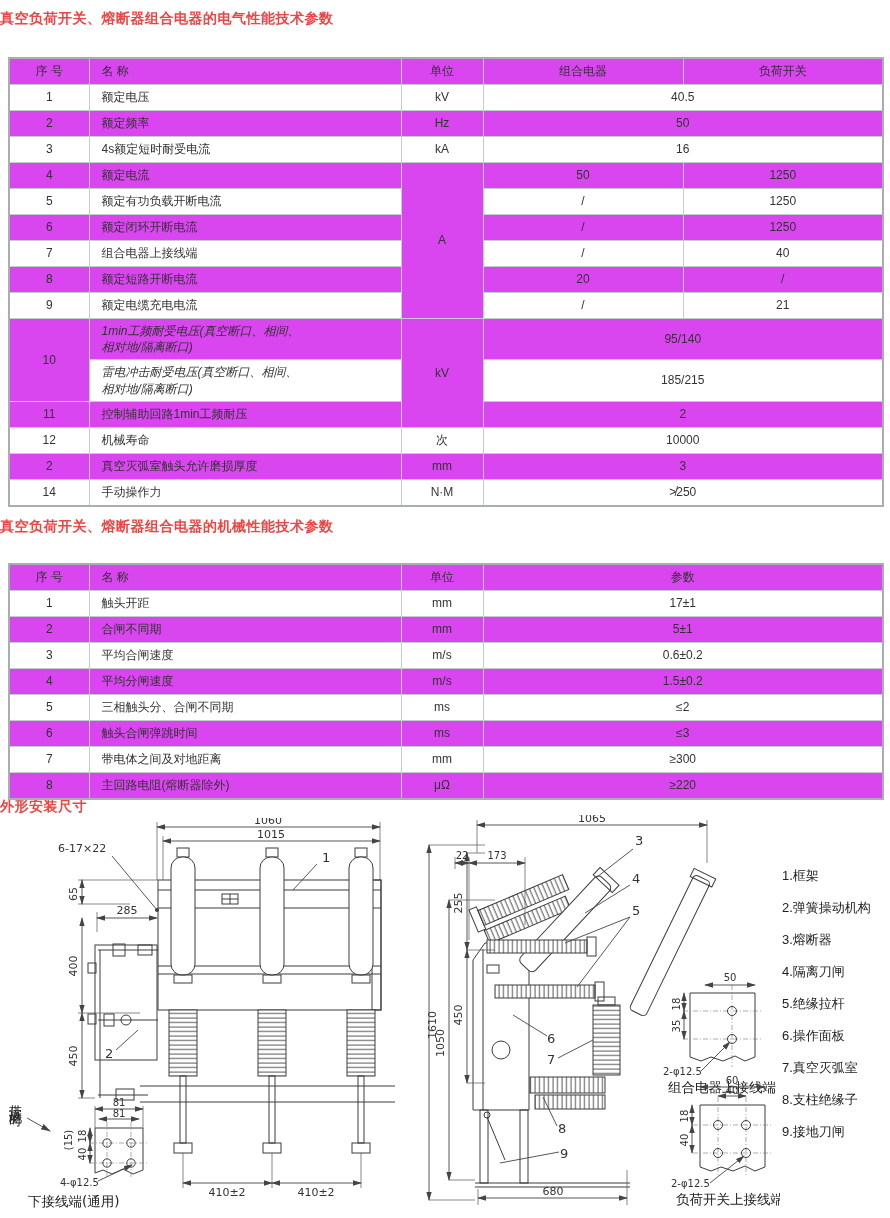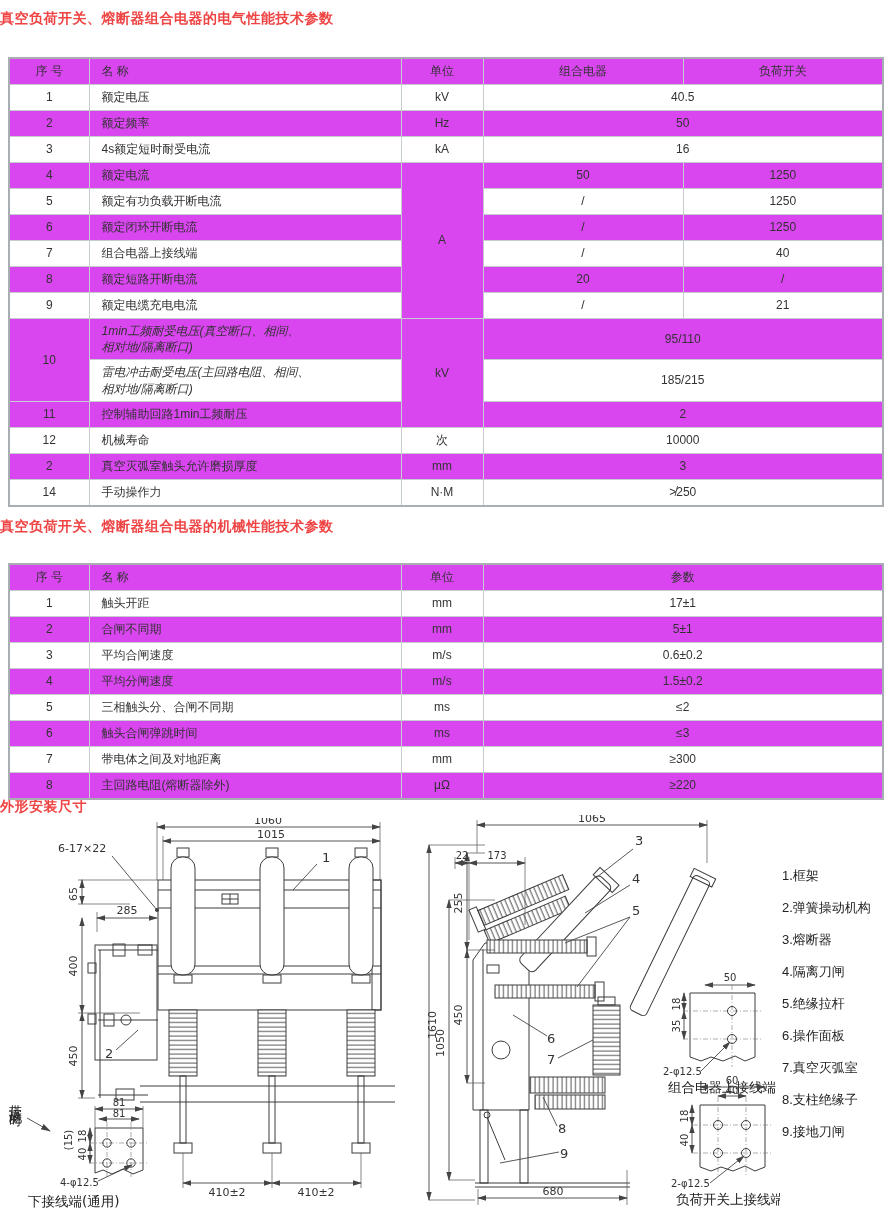--- a/index.html
+++ b/index.html
@@ -100,24 +100,24 @@
     <td>9</td>
         <td class="cname">额定电缆充电电流</td>
     <td>/</td>
         <td>21</td>
   </tr>
   <tr class="alt">
     <td rowspan="2" class="mw">10</td>
     <td class="cname wrap">1min工频耐受电压(真空断口、相间、
 相对地/隔离断口)</td>
     <td rowspan="3" class="mw">kV</td>
-    <td colspan="2">95/110</td>
-  </tr>
-  <tr>
-    <td class="cname wrap">雷电冲击耐受电压(主回路电阻、相间、
+    <td colspan="2">95/140</td>
+  </tr>
+  <tr>
+    <td class="cname wrap">雷电冲击耐受电压(真空断口、相间、
 相对地/隔离断口)</td>
     <td colspan="2">185/215</td>
   </tr>
   <tr class="alt">
     <td>11</td>
         <td class="cname">控制辅助回路1min工频耐压</td>
     <td colspan="2">2</td>
   </tr>
   <tr>
     <td>12</td>

